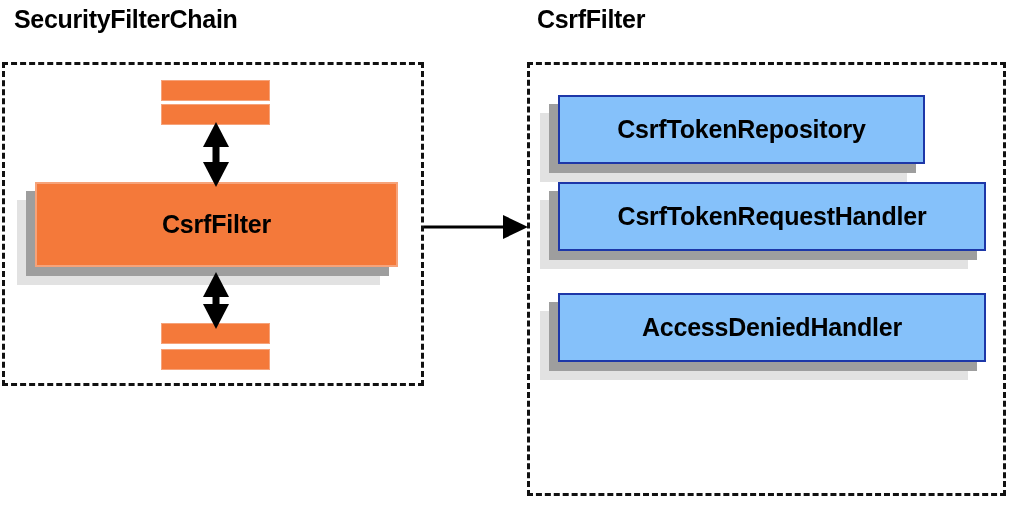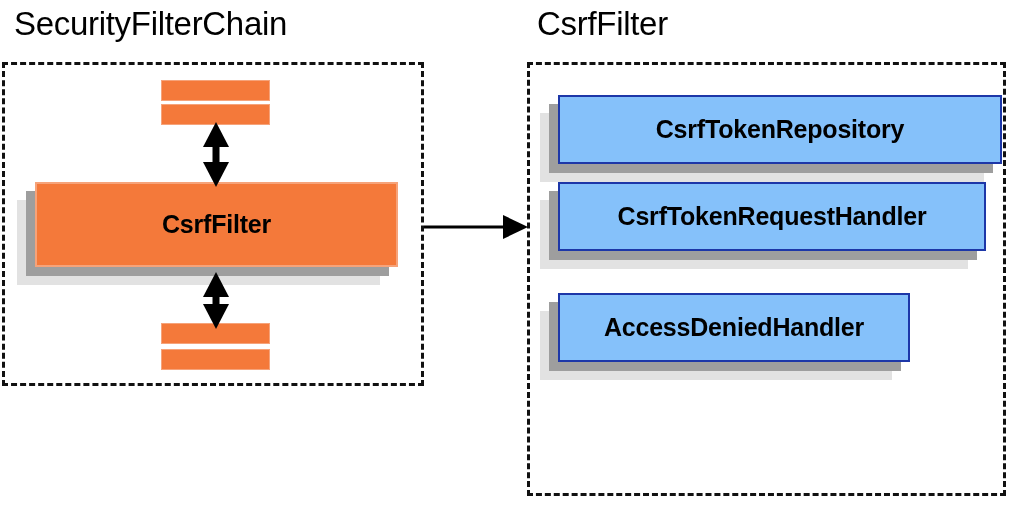--- a/index.html
+++ b/index.html
@@ -15,22 +15,22 @@
     position: relative;
     width: 1010px;
     height: 505px;
     background: #ffffff;
     overflow: hidden;
   }
 
   
   .panel-title {
     position: absolute;
-    font-size: 33px;
-    font-weight: normal;
+    font-size: 25px;
+    font-weight: bold;
     color: #000000;
     letter-spacing: -0.3px;
     white-space: nowrap;
     line-height: 1;
   }
   #title-left  { left: 14px;  top: 7px; }
   #title-right { left: 537px; top: 7px; }
 
   
   .panel {
@@ -126,37 +126,37 @@
     <div class="face">
       <span class="label">CsrfFilter</span>
     </div>
   </div>
 
   <div class="bar" style="left:161px; top:323px; width:109px; height:21px;"></div>
   <div class="bar" style="left:161px; top:349px; width:109px; height:21px;"></div>
 
   <div id="panel-right" class="panel"></div>
 
-  <div class="stack blue" style="left:558px; top:95px; width:444px; height:69px;">
+  <div class="stack blue" style="left:558px; top:95px; width:367px; height:69px;">
     <div class="shadow-far"></div>
     <div class="shadow-near"></div>
     <div class="face">
       <span class="label">CsrfTokenRepository</span>
     </div>
   </div>
 
   <div class="stack blue" style="left:558px; top:182px; width:428px; height:69px;">
     <div class="shadow-far"></div>
     <div class="shadow-near"></div>
     <div class="face">
       <span class="label">CsrfTokenRequestHandler</span>
     </div>
   </div>
 
-  <div class="stack blue" style="left:558px; top:293px; width:352px; height:69px;">
+  <div class="stack blue" style="left:558px; top:293px; width:428px; height:69px;">
     <div class="shadow-far"></div>
     <div class="shadow-near"></div>
     <div class="face">
       <span class="label">AccessDeniedHandler</span>
     </div>
   </div>
 
 
   <svg class="arrow-layer" viewBox="0 0 1010 505">
 

